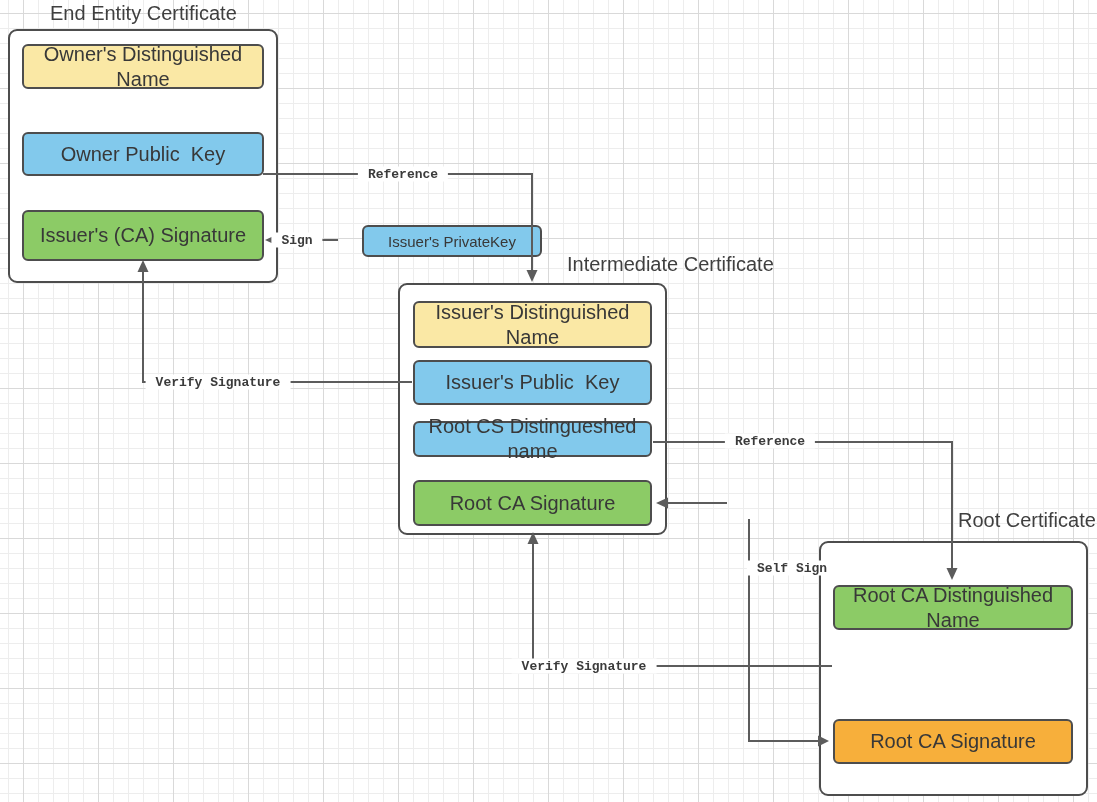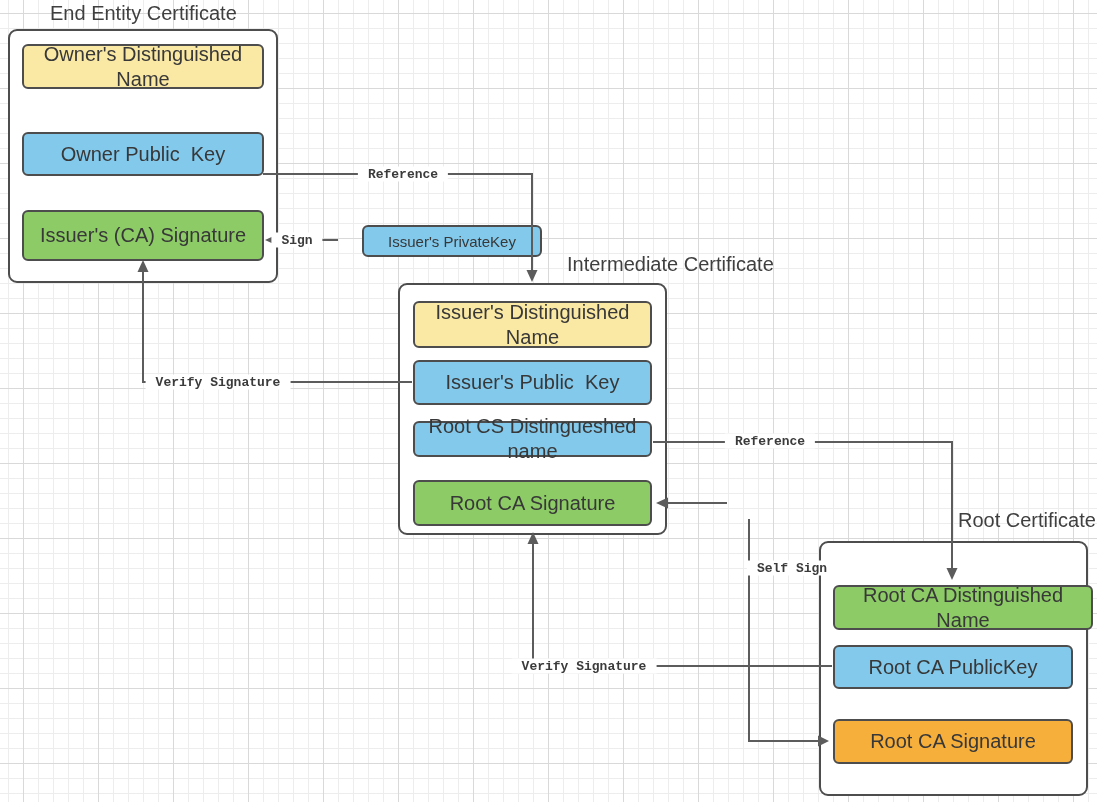--- a/index.html
+++ b/index.html
@@ -96,22 +96,21 @@
 
   <div class="cert-title" style="left:567px; top:253px;">Intermediate Certificate</div>
   <div class="cert-outline" style="left:398px; top:283px; width:269px; height:252px;"></div>
   <div class="field" style="left: 413px; top: 301px; width: 239px; height: 47px; background-color: rgb(250, 232, 165);">Issuer's Distinguished Name</div>
   <div class="field" style="left: 413px; top: 360px; width: 239px; height: 45px; background-color: rgb(130, 201, 236);">Issuer's Public  Key</div>
   <div class="field" style="left: 413px; top: 421px; width: 239px; height: 28px; background-color: rgb(130, 201, 236);">Root CS Distingueshed name</div>
   <div class="field" style="left: 413px; top: 480px; width: 239px; height: 46px; background-color: rgb(140, 203, 102);">Root CA Signature</div>
 
   <div class="cert-title" style="left:958px; top:509px;">Root Certificate</div>
   <div class="cert-outline" style="left:819px; top:541px; width:269px; height:255px;"></div>
-  <div class="field" style="left: 833px; top: 585px; width: 260px; height: 45px; background-color: rgb(140, 203, 102);">Root CA Distinguished Name</div>
-  <div class="field" style="left: 833px; top: 645px; width: 240px; height: 44px; background-color: rgb(130, 201, 236);">Root CA PublicKey</div>
+  <div class="field" style="left: 833px; top: 585px; width: 240px; height: 45px; background-color: rgb(140, 203, 102);">Root CA Distinguished Name</div>
   <div class="field" style="left: 833px; top: 719px; width: 240px; height: 45px; background-color: rgb(247, 175, 59);">Root CA Signature</div>
 
   <div class="key-box" style="left: 338px; top: 225px; width: 180px; height: 32px; background-color: rgb(130, 201, 236);">Issuer's PrivateKey</div>
 
   <svg class="connectors" viewBox="0 0 1097 802" xmlns="http://www.w3.org/2000/svg">
     <g stroke="#5c5c5c" stroke-width="2" fill="none">
 
       <path d="M338,240 H277"></path>
 
       <path d="M263,174 H532 V271"></path>

